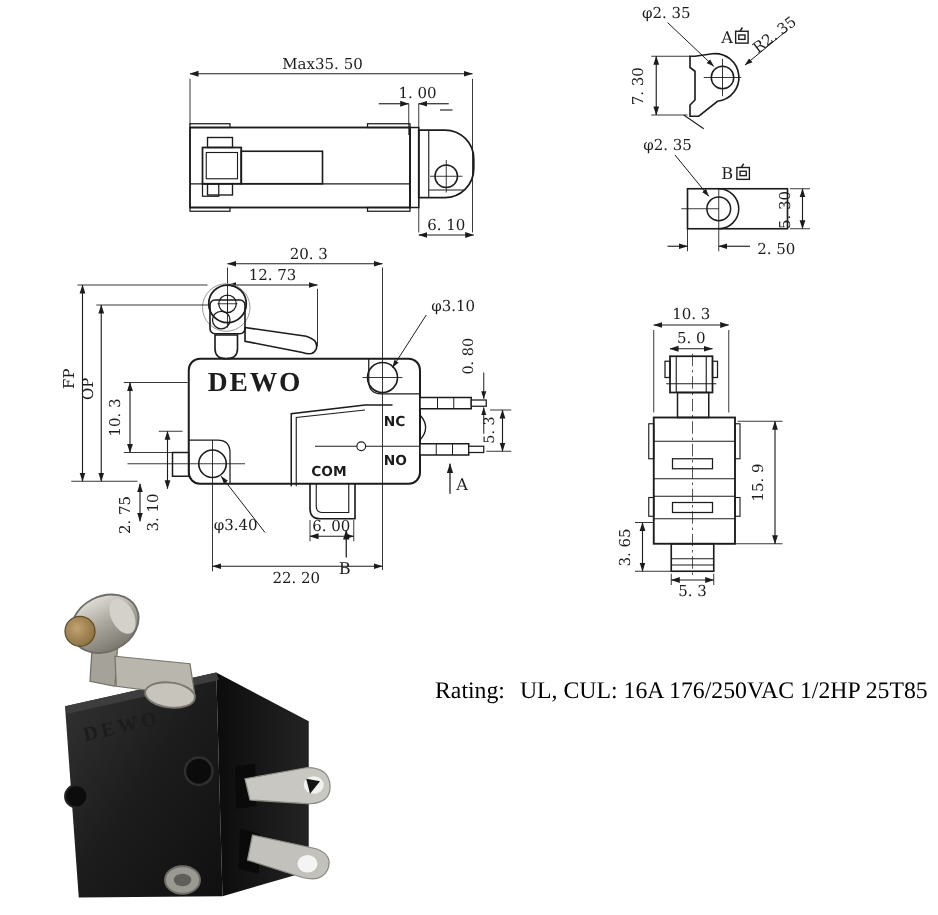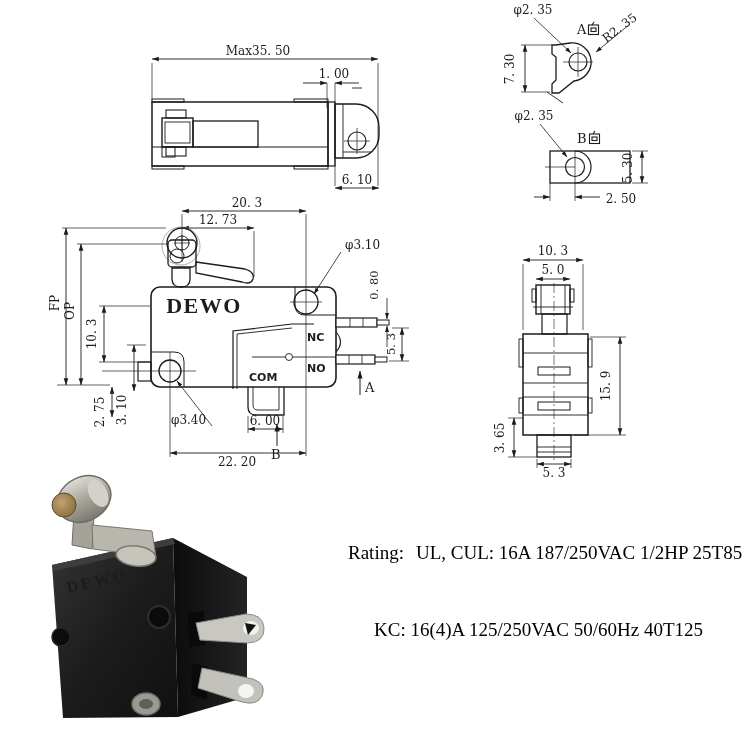--- a/index.html
+++ b/index.html
@@ -319,21 +319,20 @@
   <polygon points="215,158 226,160 218,170" fill="#141414"></polygon>
 
   <path d="M172,203 L223,214 Q237,219 232,231 Q227,241 212,237 L168,223 Z" fill="#c2c1bc" stroke="#8a8a85" stroke-width="1"></path>
   <ellipse cx="216" cy="226" rx="8" ry="7" fill="#f4f4f2"></ellipse>
 
   <ellipse cx="116" cy="239" rx="14" ry="11" fill="#9a9992" stroke="#6f6e68" stroke-width="1.5"></ellipse>
   <ellipse cx="116" cy="239" rx="7" ry="5" fill="#5f5e58"></ellipse>
 </svg>
 
 <div class="specs">
-  <div class="spec-line"><span class="spec-label">Rating:</span><span>UL, CUL: 16A 187/250VAC 1/2HP 25T85</span></div>
-  <div class="spec-line indent">KC: 16(4)A 125/250VAC 50/60Hz 40T125</div>
+  <div class="spec-line"><span class="spec-label">Rating:</span><span>UL, CUL: 16A 176/250VAC 1/2HP 25T85</span></div>
   
   
   
   
 </div>
 
 </div>
 
 </body></html>

